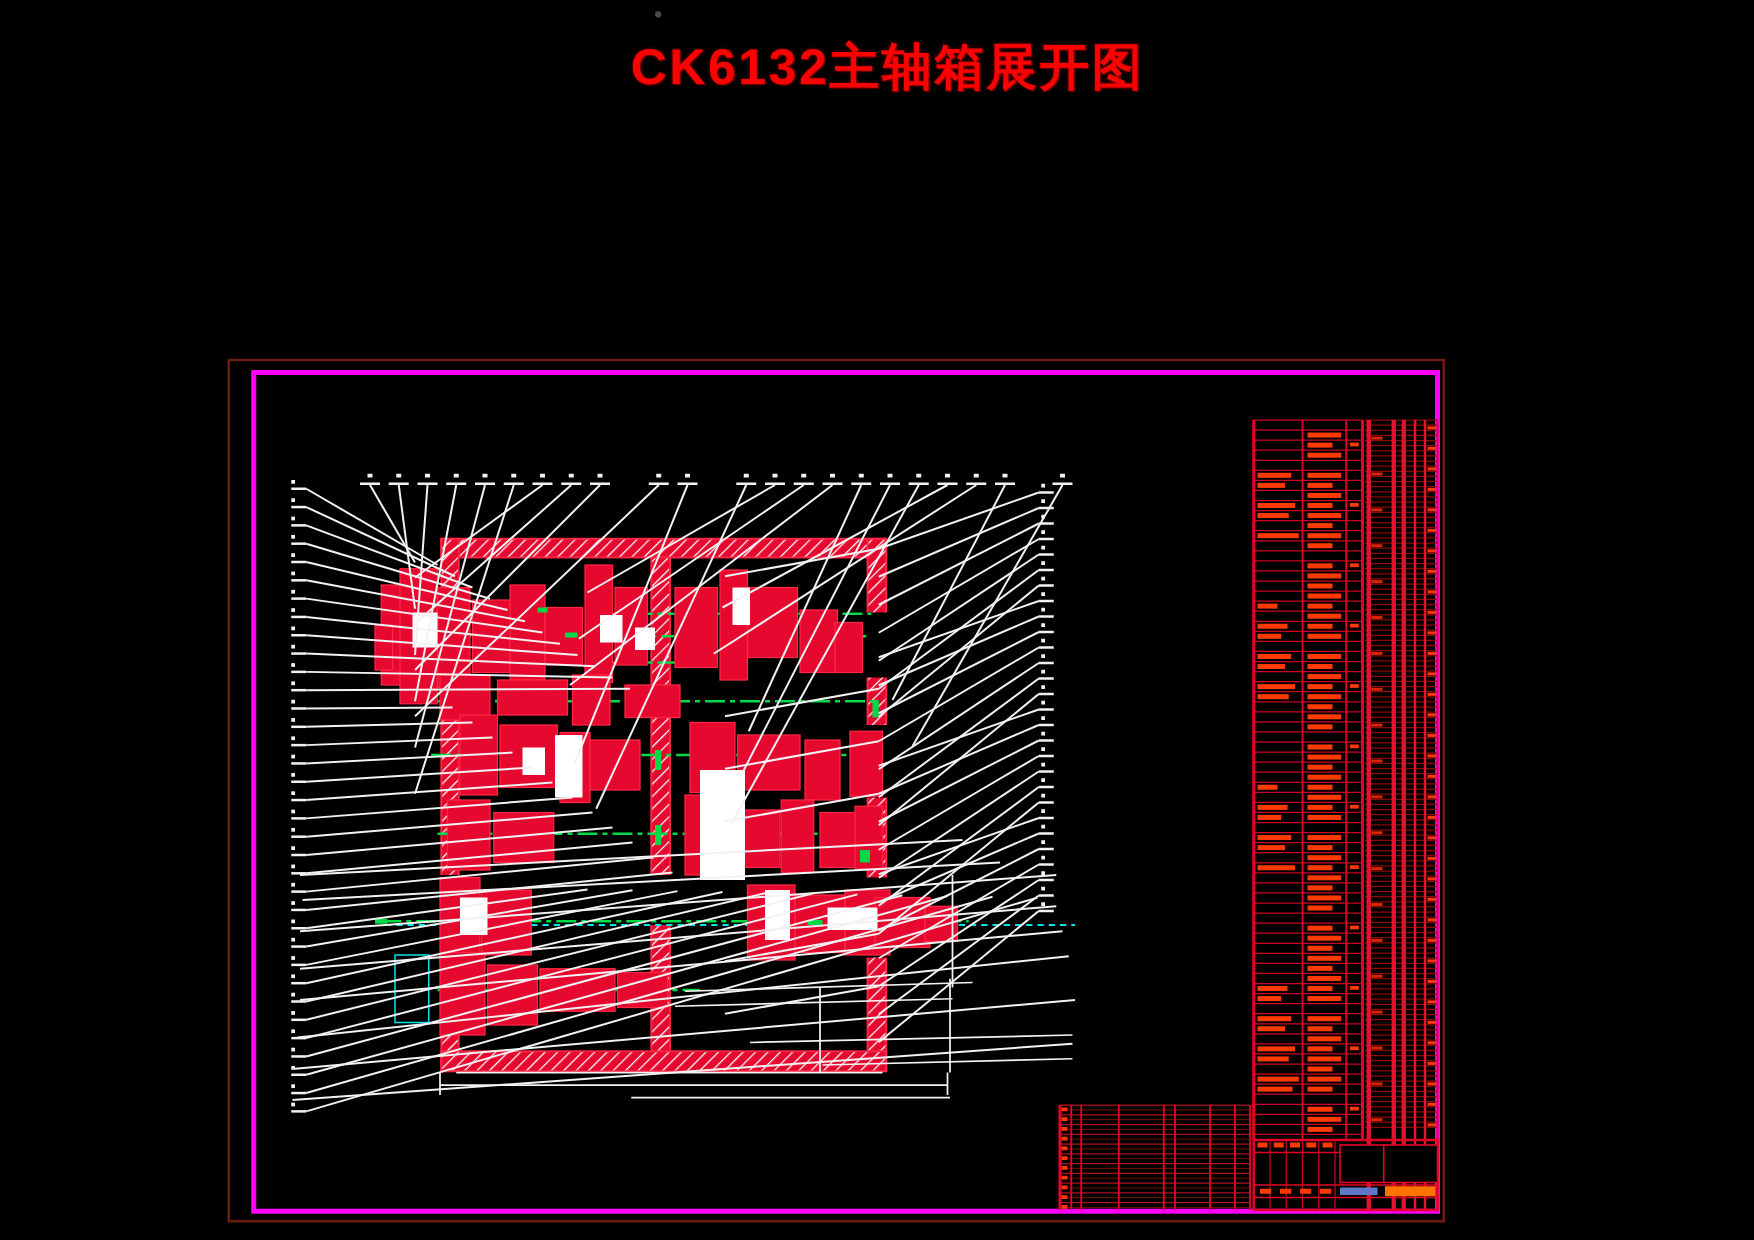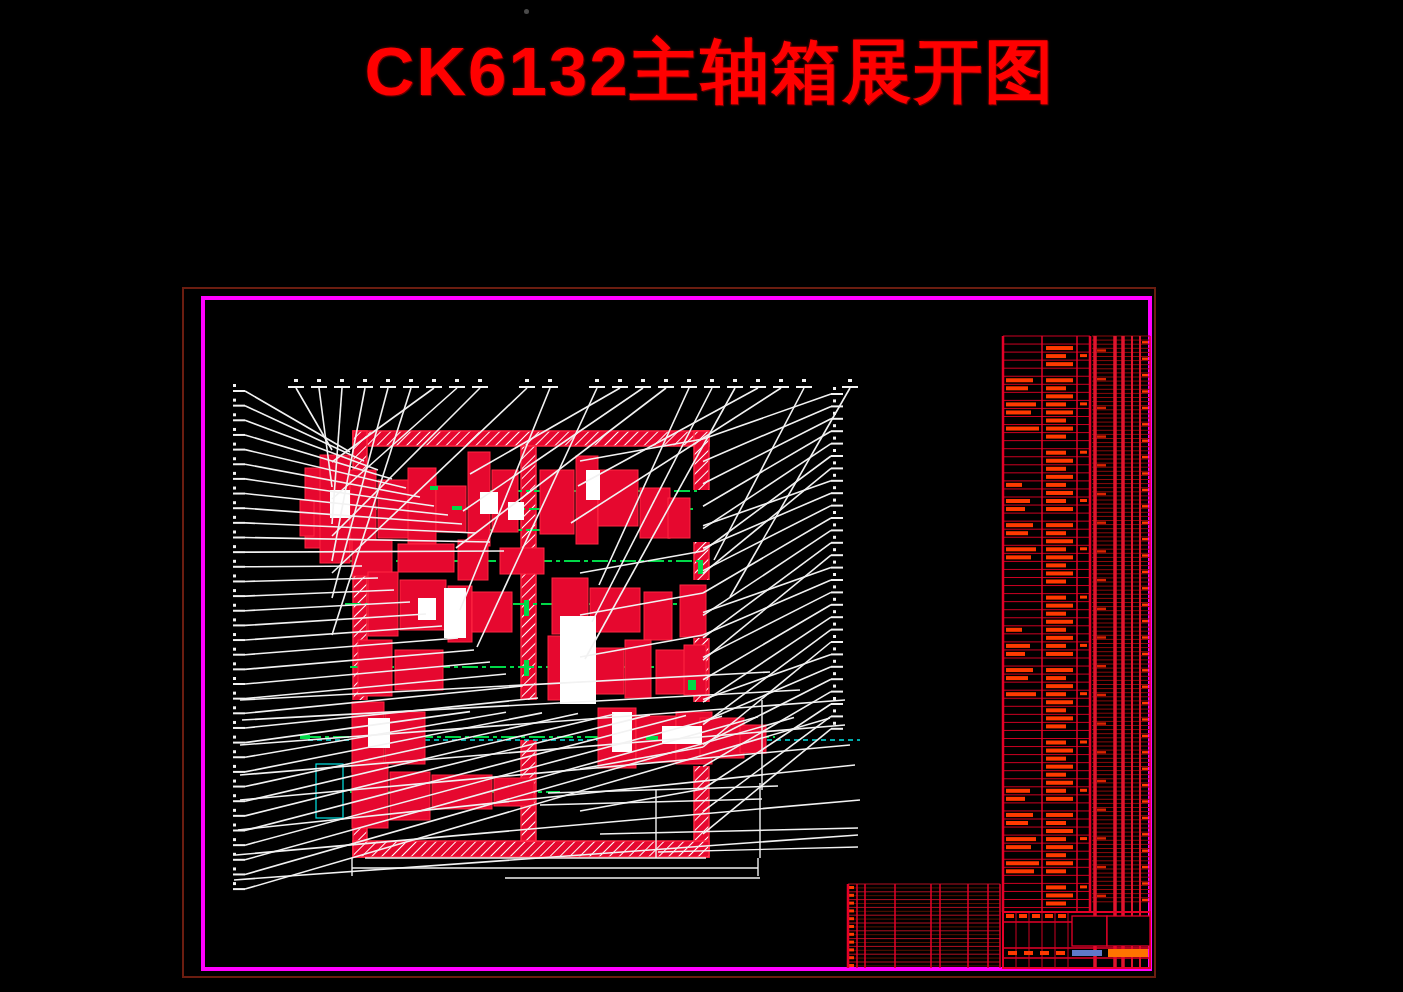--- a/index.html
+++ b/index.html
@@ -1,20 +1,20 @@
 <!DOCTYPE html>
 <html><head>
 <meta charset="utf-8">
 <style>
   html,body{margin:0;padding:0;background:#000;}
   body{width:1403px;height:992px;position:relative;overflow:hidden;
        font-family:"Liberation Sans",sans-serif;}
   .page-dot{position:absolute;width:5px;height:5px;border-radius:50%;background:#4a4a4a;}
   .main-title{position:absolute;left:350px;top:26px;width:720px;text-align:center;
-      font-size:69px;font-weight:700;letter-spacing:2px;color:#ff0000;
+      font-size:40px;font-weight:700;letter-spacing:2px;color:#ff0000;
       text-shadow:0 0 3px #7a0000, 1px 1px 0 #5a0000;white-space:nowrap;}
   .frame-outer{position:absolute;left:182px;top:287px;width:974px;height:691px;
       border:2px solid #6b1d10;box-sizing:border-box;}
   .frame-magenta{position:absolute;left:201px;top:296px;width:951px;height:675px;
       border:4px solid #ff00ff;box-sizing:border-box;}
   #cad-svg{position:absolute;left:0;top:0;}
 </style>
 </head>
 <body>
 

